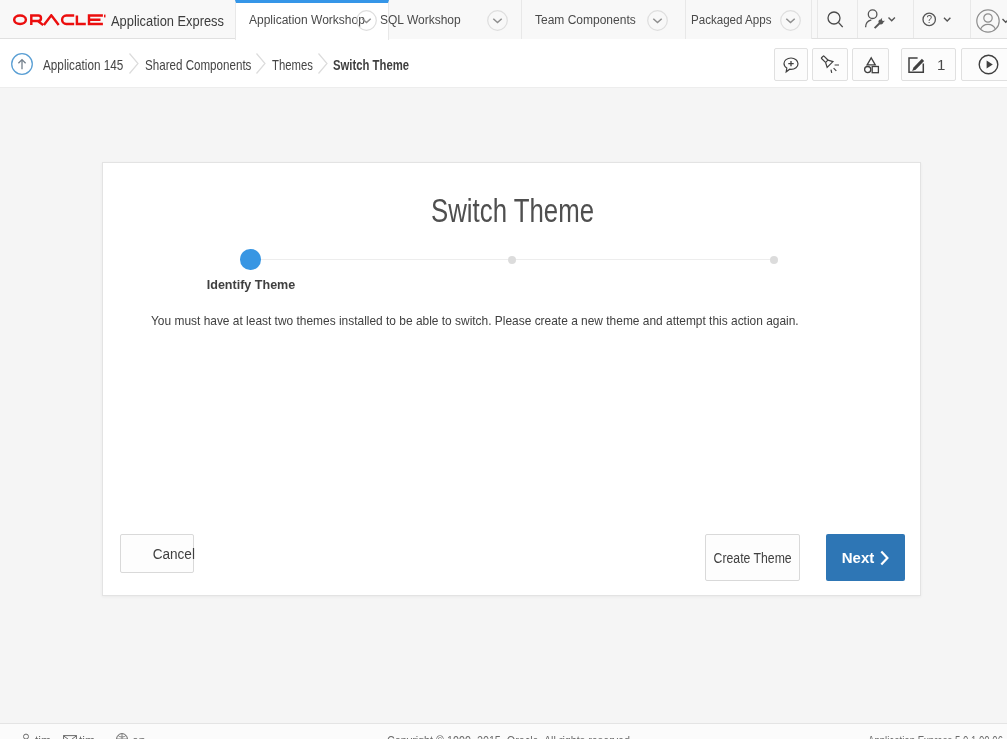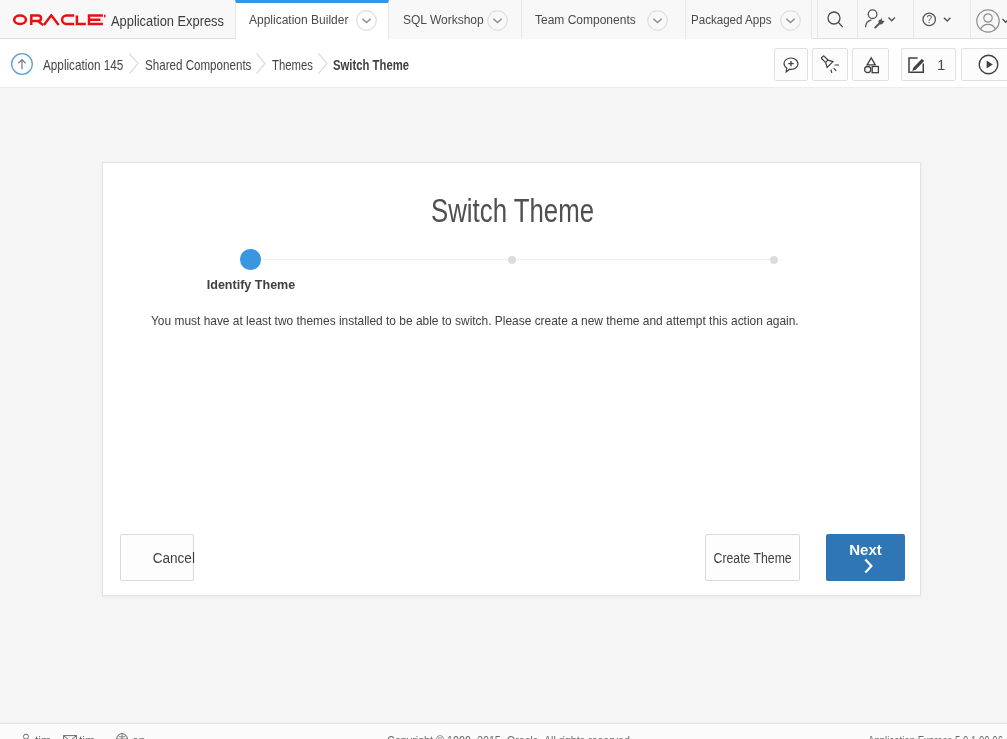--- a/index.html
+++ b/index.html
@@ -57,22 +57,22 @@
       <path d="M89.9 1.55 H76 V9.95 H89.9 M76 5.75 H87.5"></path>
     </g>
     <rect x="91" y="0.6" width="1.5" height="2.8" fill="#ec1414"></rect>
   </svg>
   <span class="run" style="left:111px; top:13px; font-size:15.5px; line-height:16px; color:#3c3c3c; transform:scaleX(0.83);">Application Express</span>
 
   <div class="tab active" style="left:235px; width:154px;"></div>
   <div class="tab" style="left:389px; width:133px;"></div>
   <div class="tab" style="left:522px; width:164px;"></div>
   <div class="tab" style="left:686px; width:126px;"></div>
-  <span class="tabtxt" style="left:249px;">Application Builder</span>
-  <span class="tabtxt" style="left:403px;">SQL Workshop</span>
+  <span class="tabtxt" style="left:249px;">Application Workshop</span>
+  <span class="tabtxt" style="left:380px;">SQL Workshop</span>
   <span class="tabtxt" style="left:535px;">Team Components</span>
   <span class="tabtxt" style="left:691px; transform:scaleX(0.965); transform-origin:left center;">Packaged Apps</span>
   <svg class="chevc" style="left:355.5px;" width="21" height="21" viewBox="0 0 21 21">
       <circle cx="10.5" cy="10.5" r="9.8" fill="none" stroke="#dedede" stroke-width="1.2"></circle>
       <path d="M6.3 8.8 L10.5 12.6 L14.7 8.8" fill="none" stroke="#8e8e8e" stroke-width="1.5"></path>
     </svg>
   <svg class="chevc" style="left:486.5px;" width="21" height="21" viewBox="0 0 21 21">
       <circle cx="10.5" cy="10.5" r="9.8" fill="none" stroke="#dedede" stroke-width="1.2"></circle>
       <path d="M6.3 8.8 L10.5 12.6 L14.7 8.8" fill="none" stroke="#8e8e8e" stroke-width="1.5"></path>
     </svg>
@@ -177,27 +177,27 @@
 </div>
 
 <div id="dialog">
   <div id="dtitle">Switch Theme</div>
   <div id="trainline"></div>
   <div class="dot" id="dbig"></div>
   <div class="dot" id="ds1"></div>
   <div class="dot" id="ds2"></div>
   <div id="dlabel">Identify Theme</div>
   <div id="dmsg">You must have at least two themes installed to be able to switch. Please create a new theme and attempt this action again.</div>
-  <div class="btn plain" style="left:17px; top:371px; width:74px; height:47px;padding-left:33px;">
+  <div class="btn plain" style="left:17px; top:371px; width:74px; height:39px;padding-left:33px;">
       <span class="btxt" style="font-size:14px; transform:scaleX(0.97);">Cancel</span>
     </div>
   <div class="btn plain" style="left:602px; top:371px; width:95px; height:47px;">
       <span class="btxt" style="font-size:14px; transform:scaleX(0.875);">Create Theme</span>
     </div>
-  <div class="btn hot" style="left:723px; top:371px; width:79px; height:47px;flex-direction:column;">
+  <div class="btn hot" style="left:723px; top:371px; width:79px; height:47px;">
     <span class="btxt" style="font-size:15px;">Next</span>
     <svg style="margin-left:6px;" width="9" height="16" viewBox="0 0 9 16">
         <path d="M1.3 1.5 L7.4 8 L1.3 14.5" fill="none" stroke="#fff" stroke-width="2.2"></path>
       </svg>
   </div>
 </div>
 
 <div id="footer">
   <svg class="fic" style="left:20px;" width="12" height="12" viewBox="0 0 12 12">
       <circle cx="6" cy="3.6" r="2.5" fill="none" stroke="#6b6b6b" stroke-width="1"></circle>

